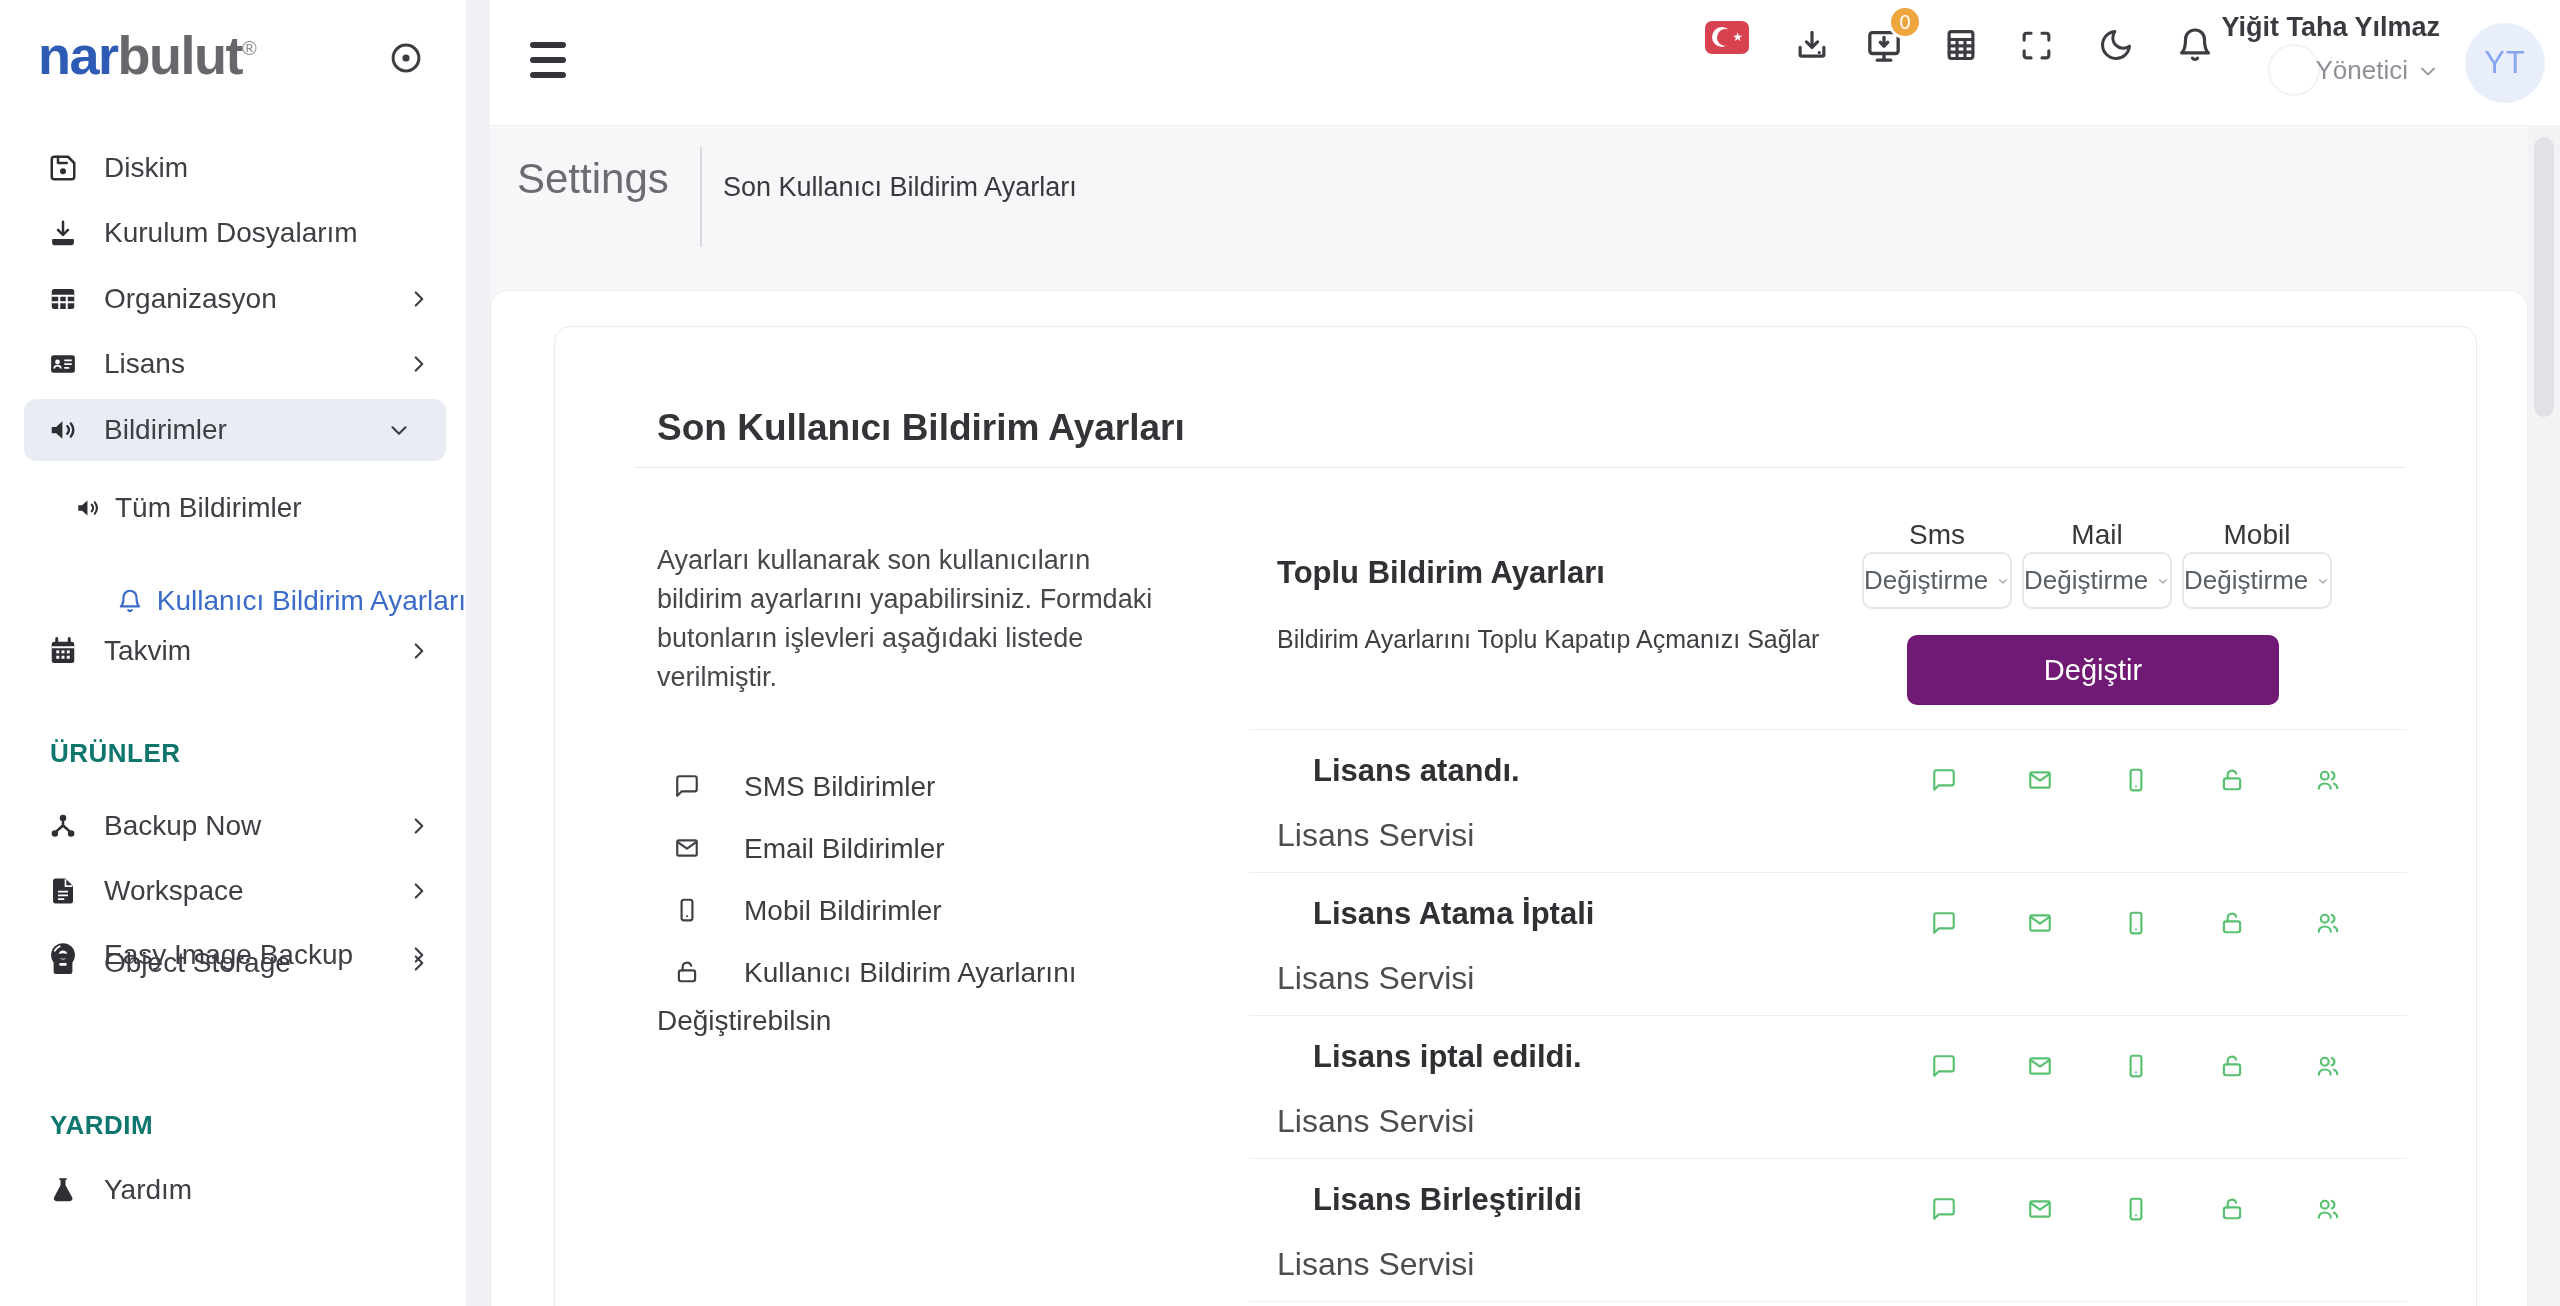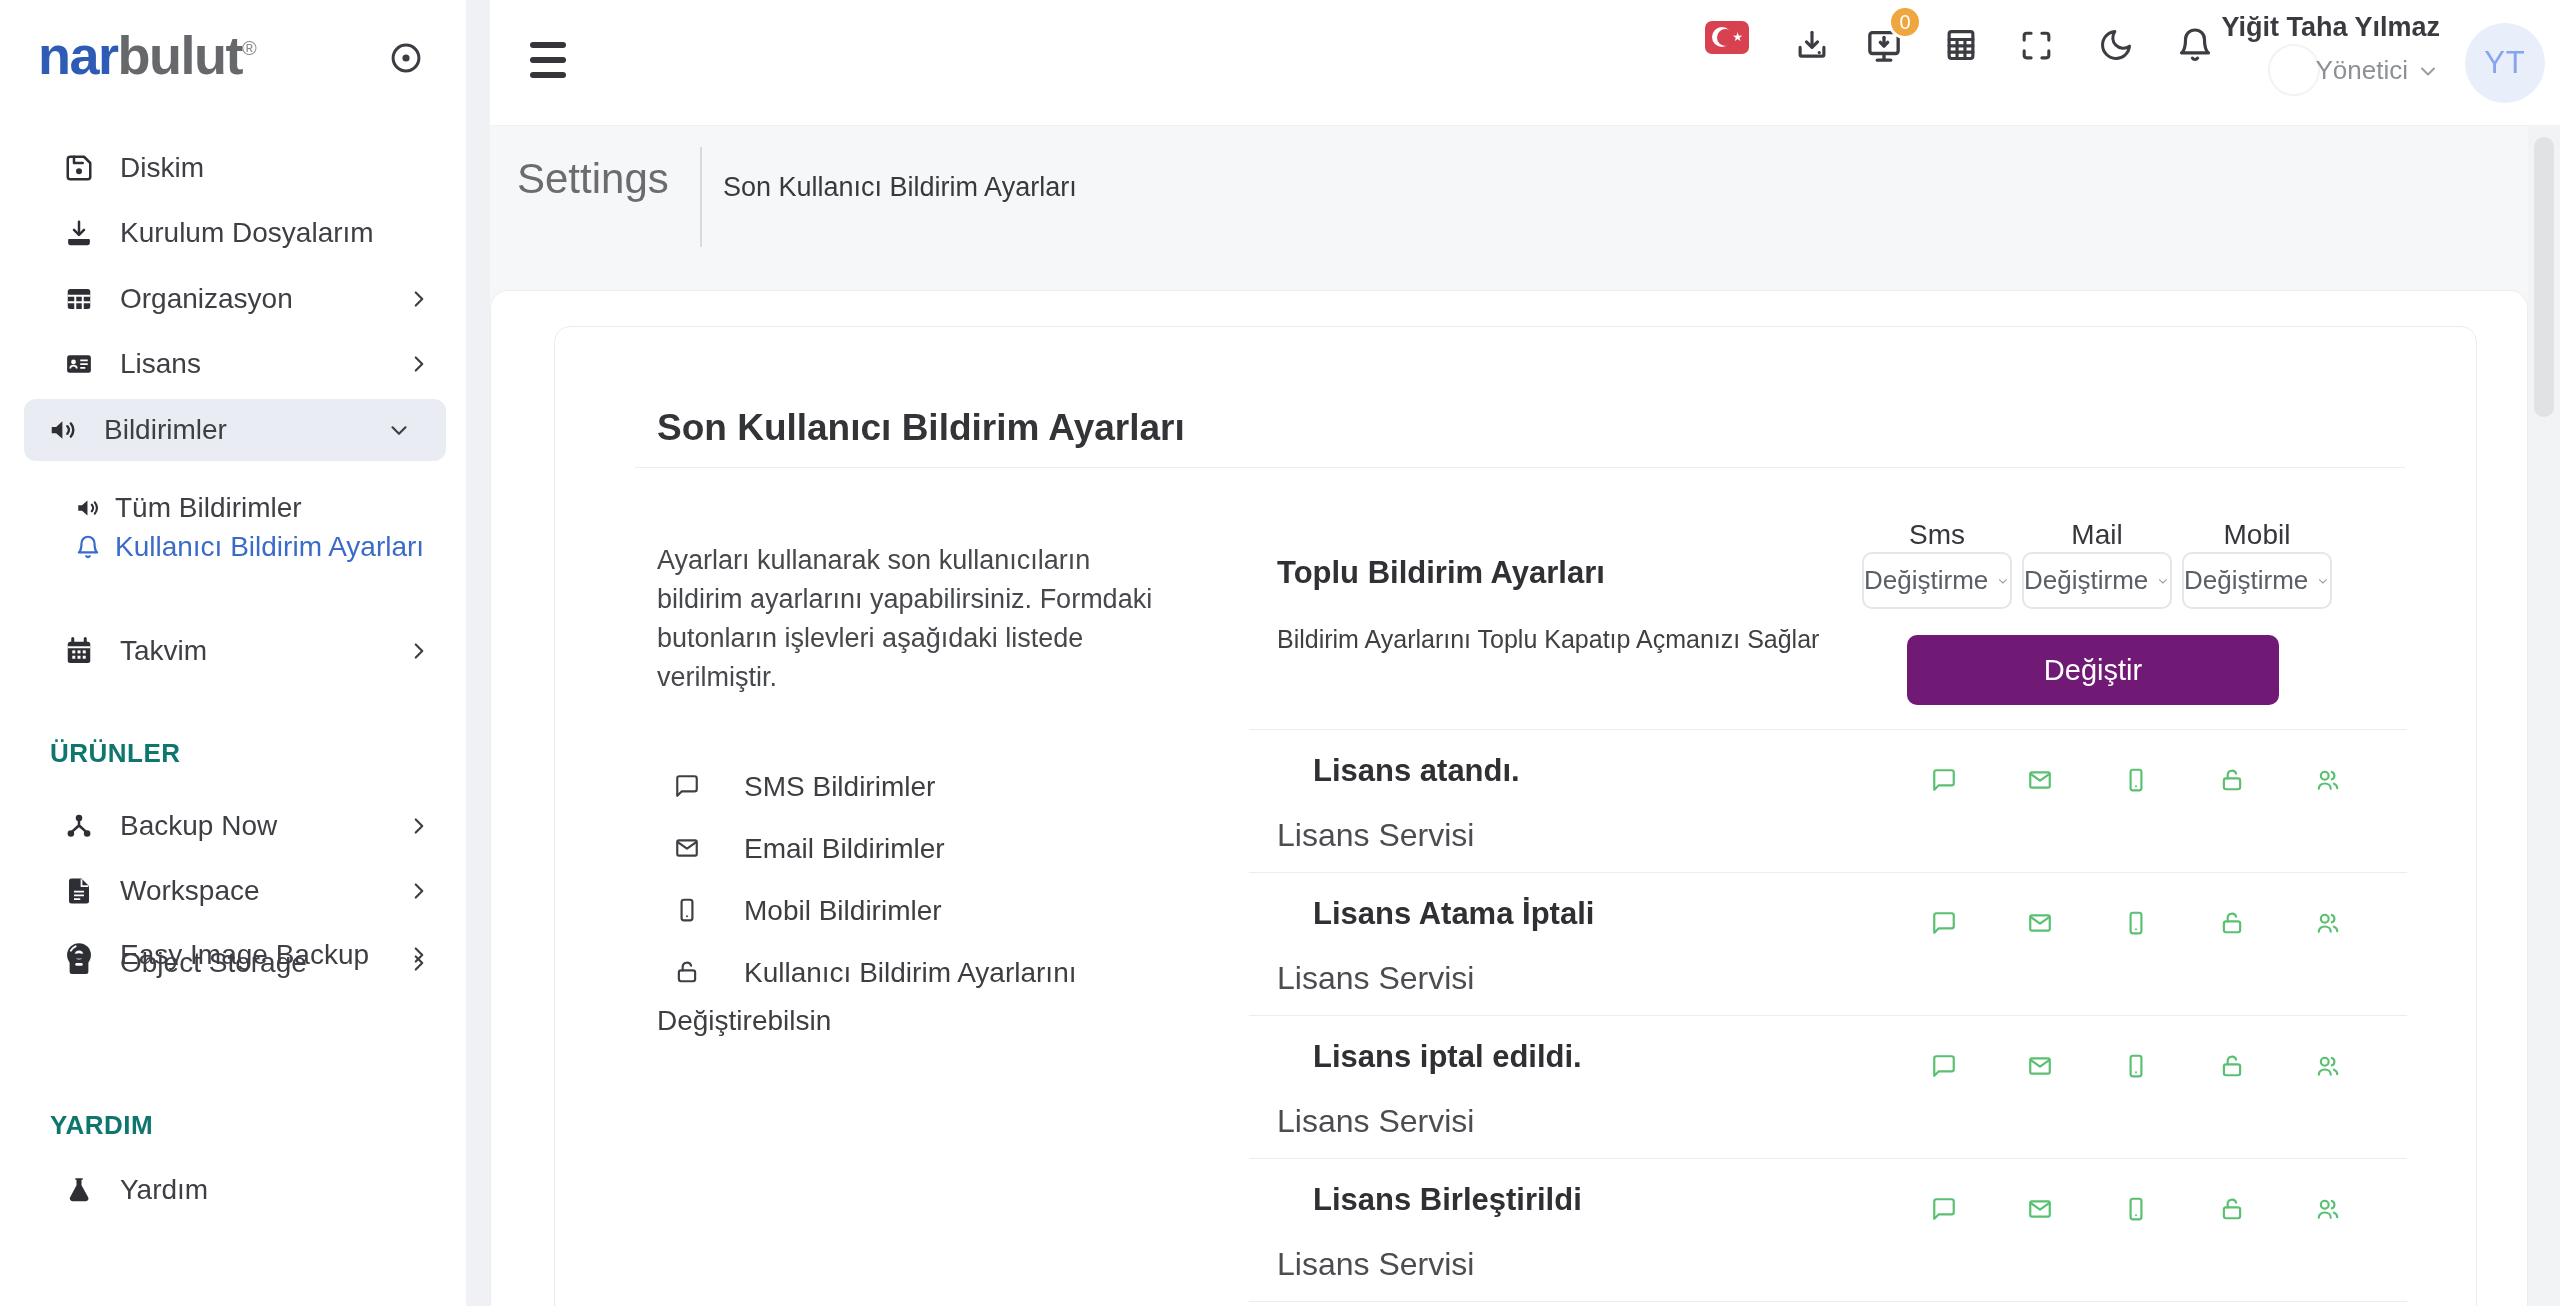--- a/index.html
+++ b/index.html
@@ -11,21 +11,21 @@
   svg{display:block;}
   .svgi{fill:none;stroke:currentColor;stroke-width:2;stroke-linecap:round;stroke-linejoin:round;}
 
   
   #sidebar{left:0;top:0;width:466px;height:1306px;background:#fff;}
   #side-scroll{left:466px;top:0;width:24px;height:1306px;background:#f0f1f4;}
   .logo{left:38px;top:24px;font-size:54px;font-weight:700;letter-spacing:-1.5px;white-space:nowrap;}
   .logo .p1{color:#2d5bb5;}
   .logo .p2{color:#67686c;}
   .logo sup{font-size:20px;color:#8a8b8f;font-weight:400;}
-  .s-item{left:0;width:466px;height:62px;display:flex;align-items:center;padding-left:64px;box-sizing:border-box;cursor:pointer;}
+  .s-item{left:0;width:466px;height:62px;display:flex;align-items:center;padding-left:48px;box-sizing:border-box;cursor:pointer;}
   .s-item .s-ic{width:30px;height:30px;color:#2e2f34;flex:0 0 30px;}
   .s-item .s-label{margin-left:26px;font-size:28px;color:#3d3f45;}
   .s-item .chev{margin-left:auto;margin-right:34px;color:#3d3f45;}
   .s-item.active-row{background:#e9ecf2;border-radius:12px;left:24px;width:422px;padding-left:24px;}
   .s-sub{padding-left:75px;}
   .s-sub .s-ic{width:26px;height:26px;flex:0 0 26px;}
   .s-sub .s-label{margin-left:14px;}
   .s-sub.active-link .s-ic,.s-sub.active-link .s-label{color:#3b6bc8;}
   .s-section{left:50px;font-size:26px;font-weight:700;color:#0f766e;letter-spacing:.5px;}
 
@@ -165,21 +165,21 @@
   <div class="abs s-item s-sub" style="top:477px;">
     <span class="s-ic">
         <svg width="26" height="26" viewBox="0 0 24 24">
           <path d="M3 9.5v5h3.5l5 4.5V5L6.5 9.5H3z" fill="currentColor"></path>
           <path d="M15.5 9a4.5 4.5 0 0 1 0 6M18.3 6.8a8 8 0 0 1 0 10.4" stroke="currentColor" stroke-width="2" fill="none" stroke-linecap="round"></path>
         </svg>
       </span>
     <span class="s-label">Tüm Bildirimler</span>
   </div>
 
-  <div class="abs s-item s-sub active-link" style="top:516px;">
+  <div class="abs s-item s-sub active-link" style="top:570px;justify-content:flex-end;">
     <span class="s-ic">
         <svg class="svgi" width="26" height="26" viewBox="0 0 24 24" stroke-width="2.1">
           <path d="M18 8.5a6 6 0 0 0-12 0c0 7-2.5 8.5-2.5 8.5h17s-2.5-1.5-2.5-8.5"></path>
           <path d="M13.6 20.5a1.9 1.9 0 0 1-3.2 0"></path>
         </svg>
       </span>
     <span class="s-label">Kullanıcı Bildirim Ayarları</span>
   </div>
 
   <div class="abs s-item" style="top:620px;">

